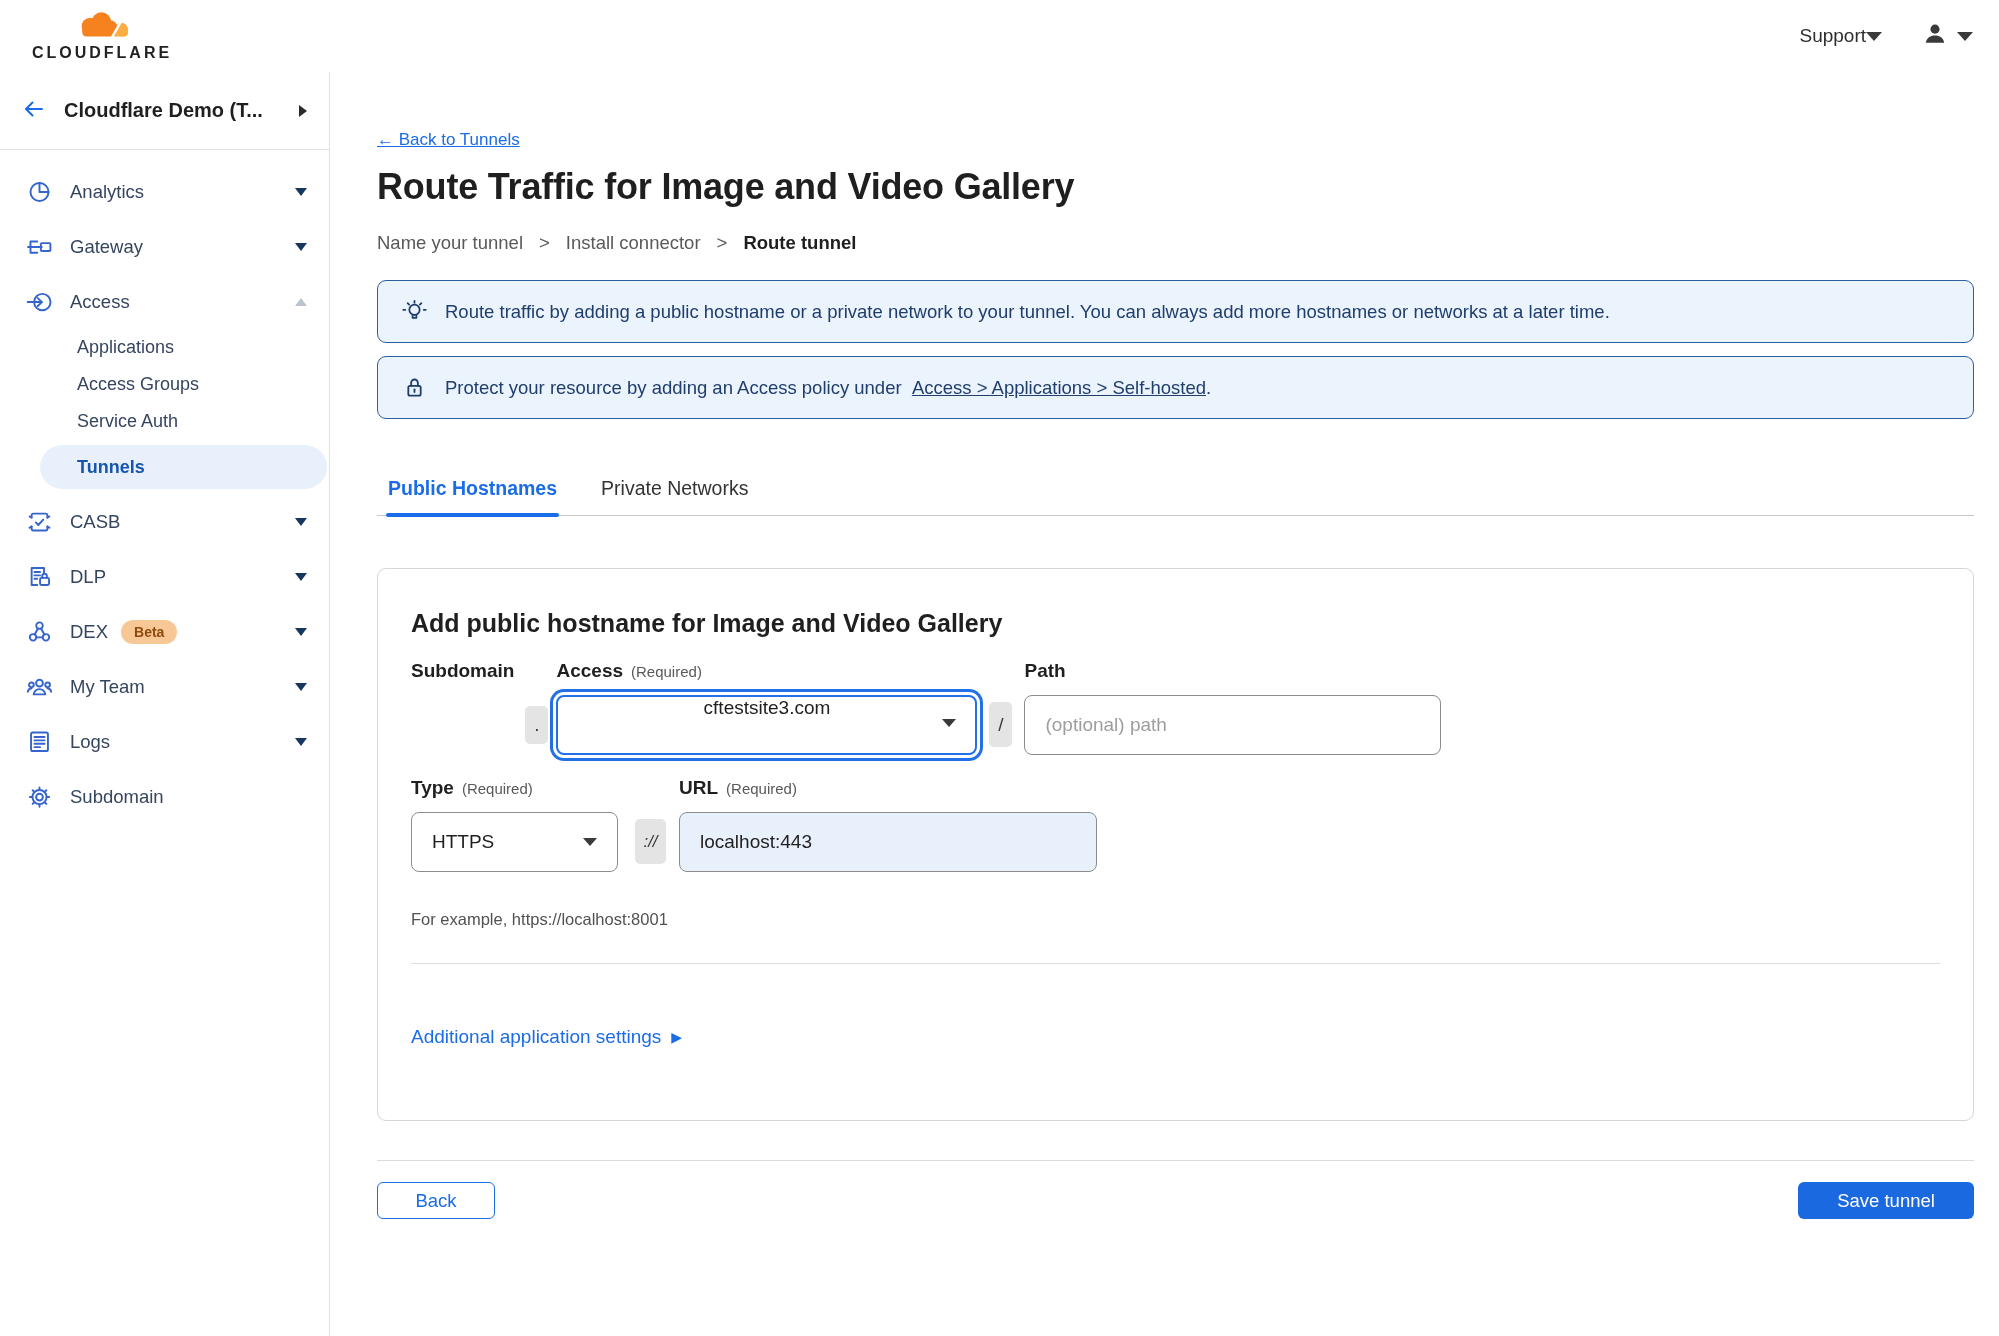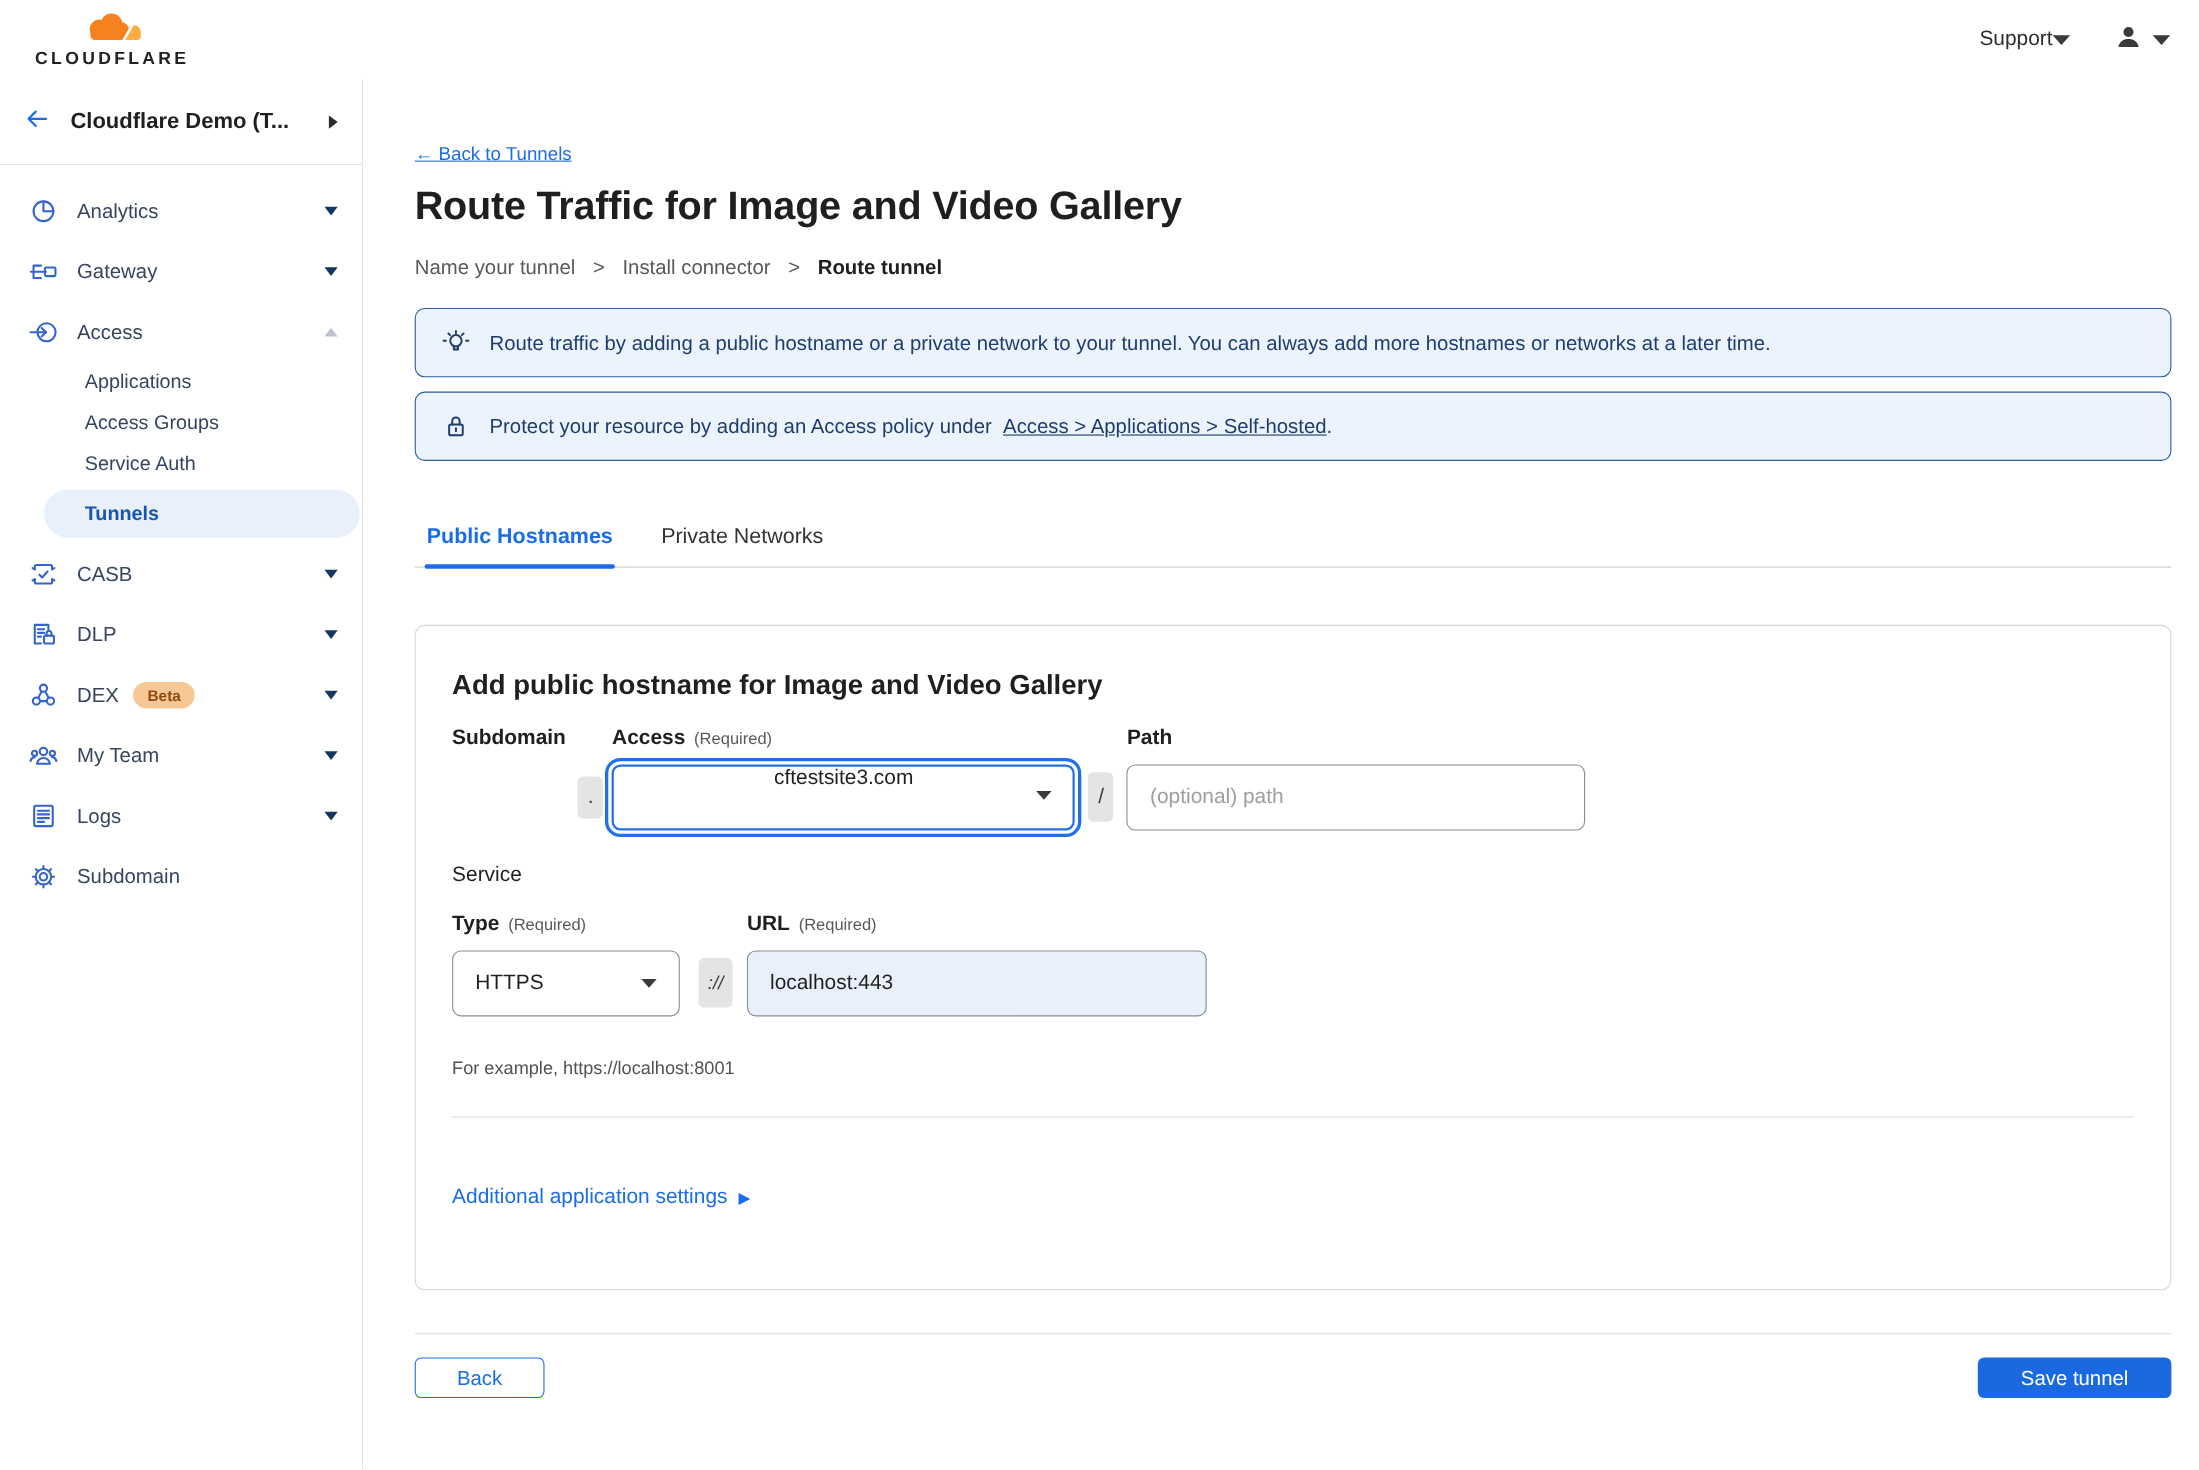--- a/index.html
+++ b/index.html
@@ -330,21 +330,20 @@
       <div class="sep slash">/</div>
 
       <div class="field-col">
         <div class="field-label">
           <span>Path</span>
         </div>
         <input class="tinput w-path" type="text" placeholder="(optional) path" style="">
       </div>
     </div>
 
-    <div class="section-label">Service</div>
 
     <div class="field-row">
       <div class="field-col">
         <div class="field-label">
           <span>Type</span>
           <span class="req">(Required)</span>
         </div>
         <div class="select w-type">
           <span>HTTPS</span>
           <span class="sel-caret"></span>

